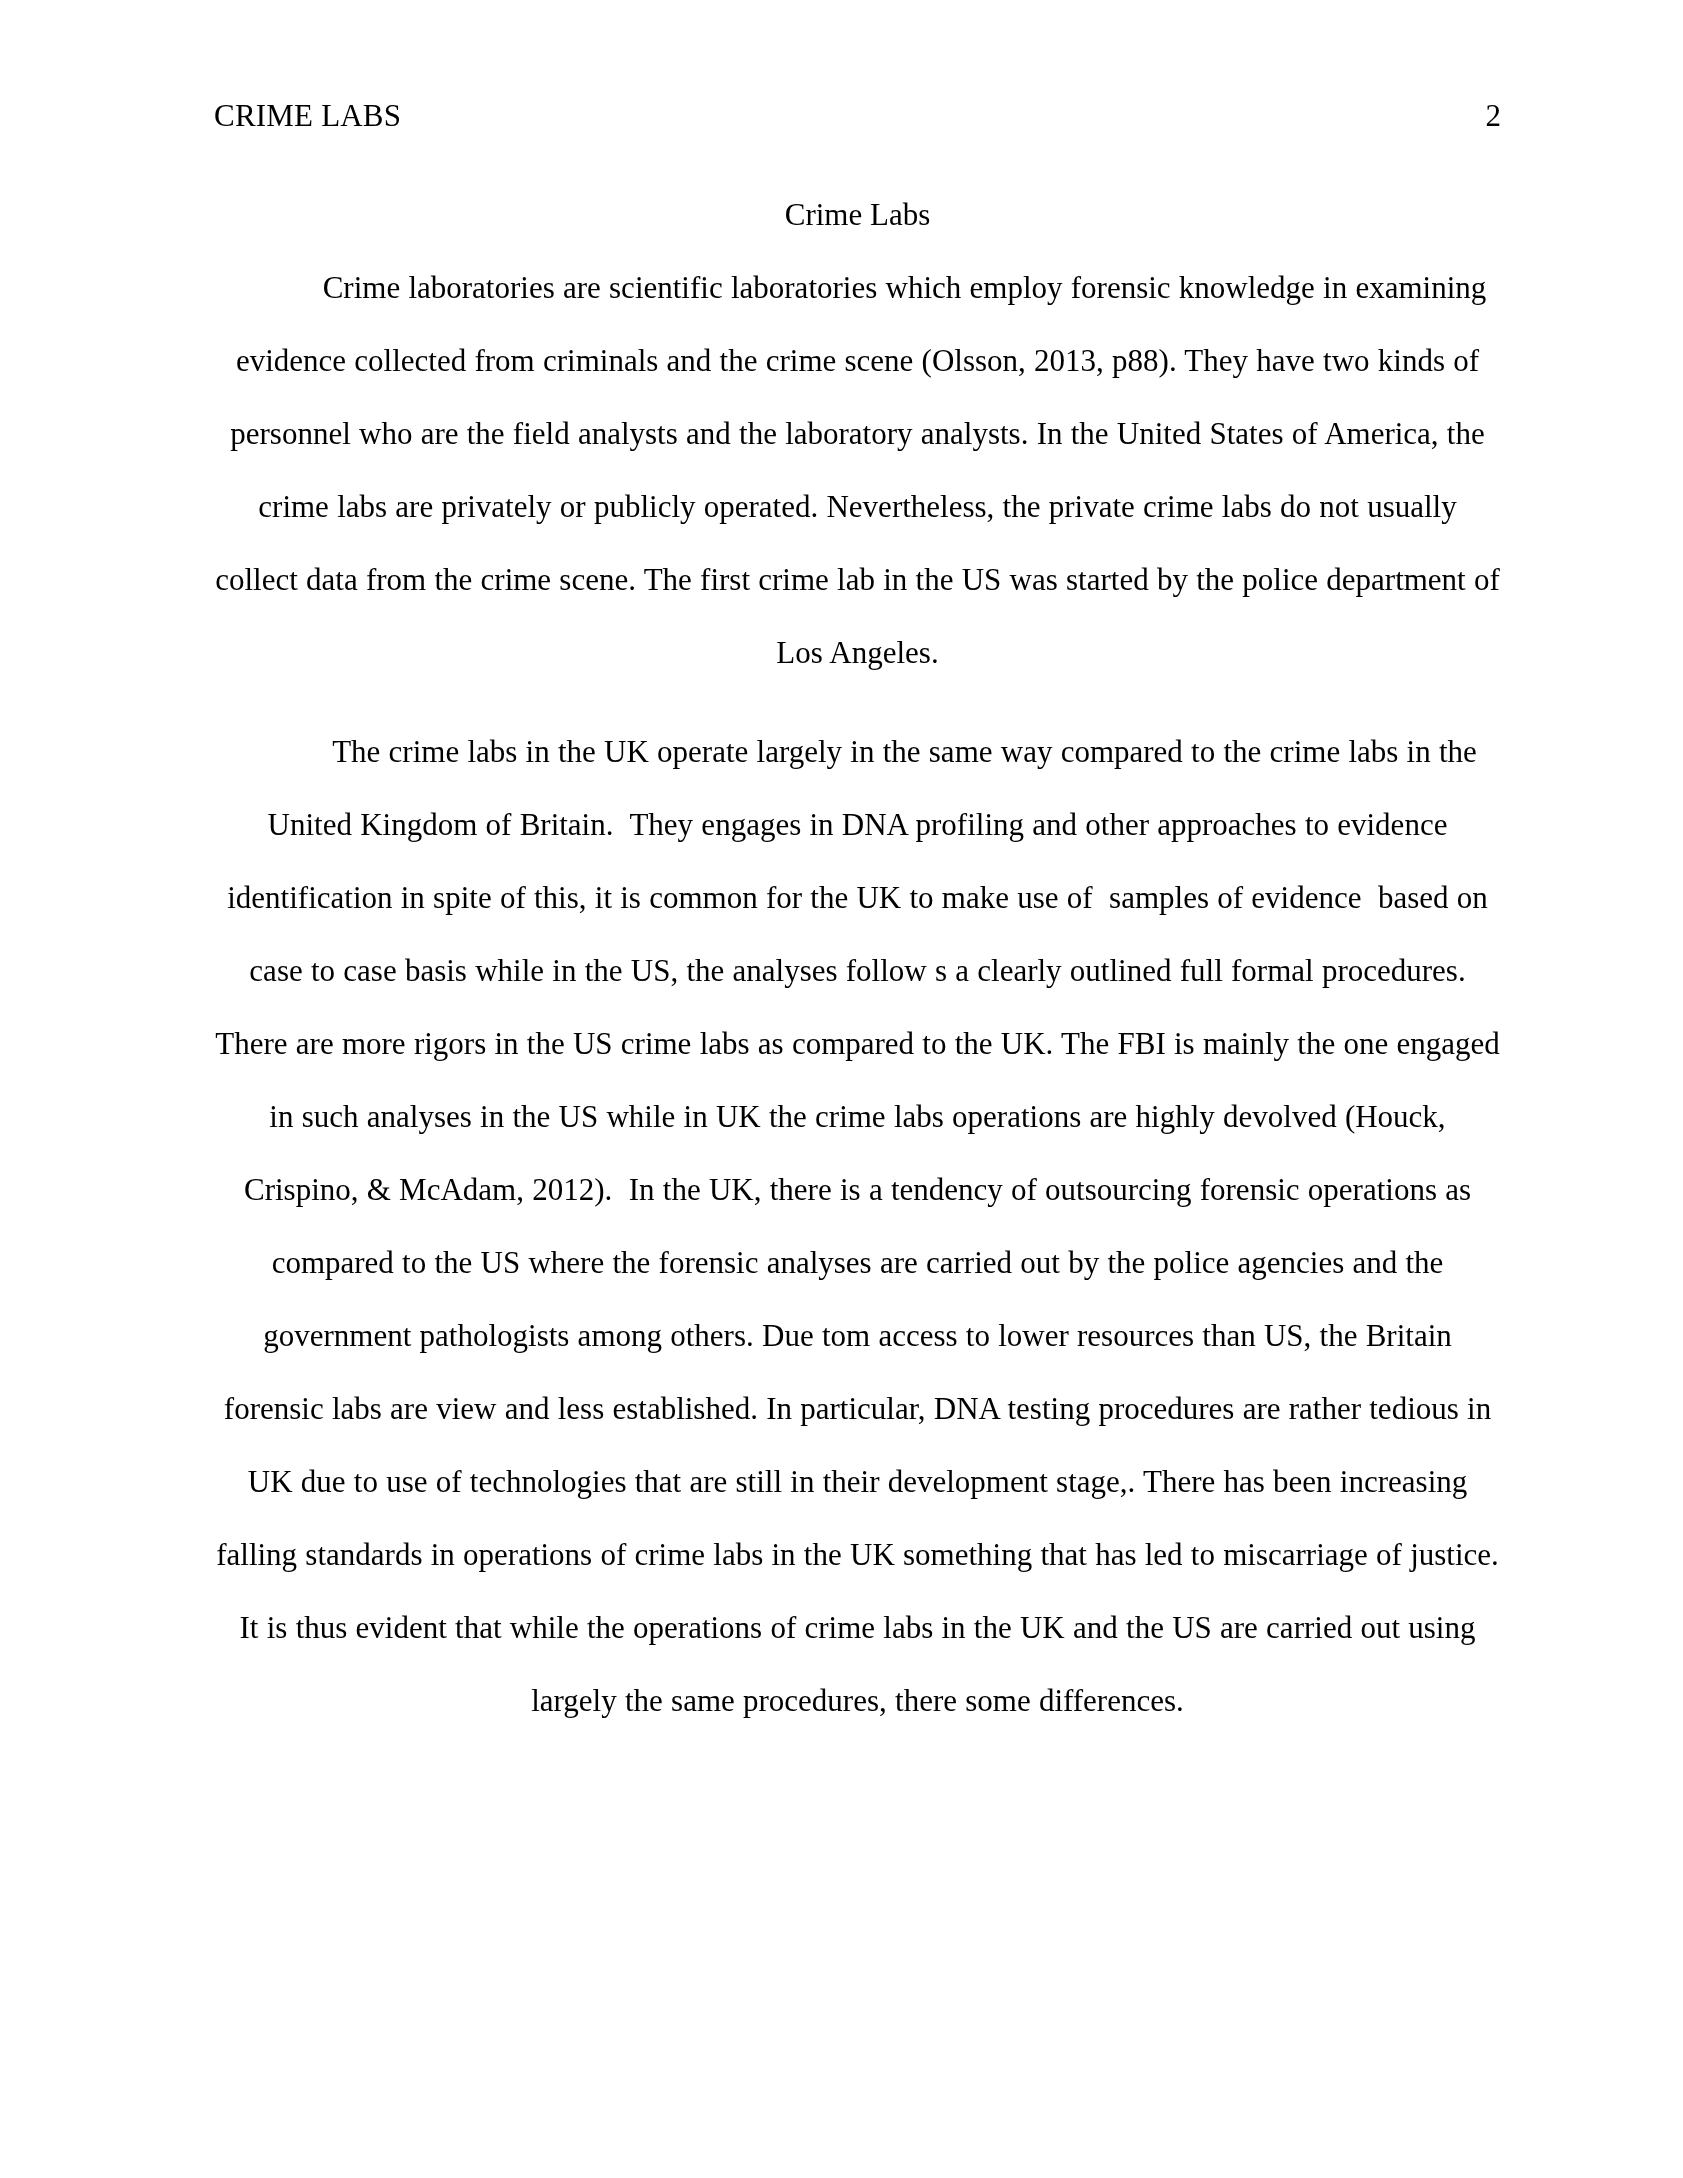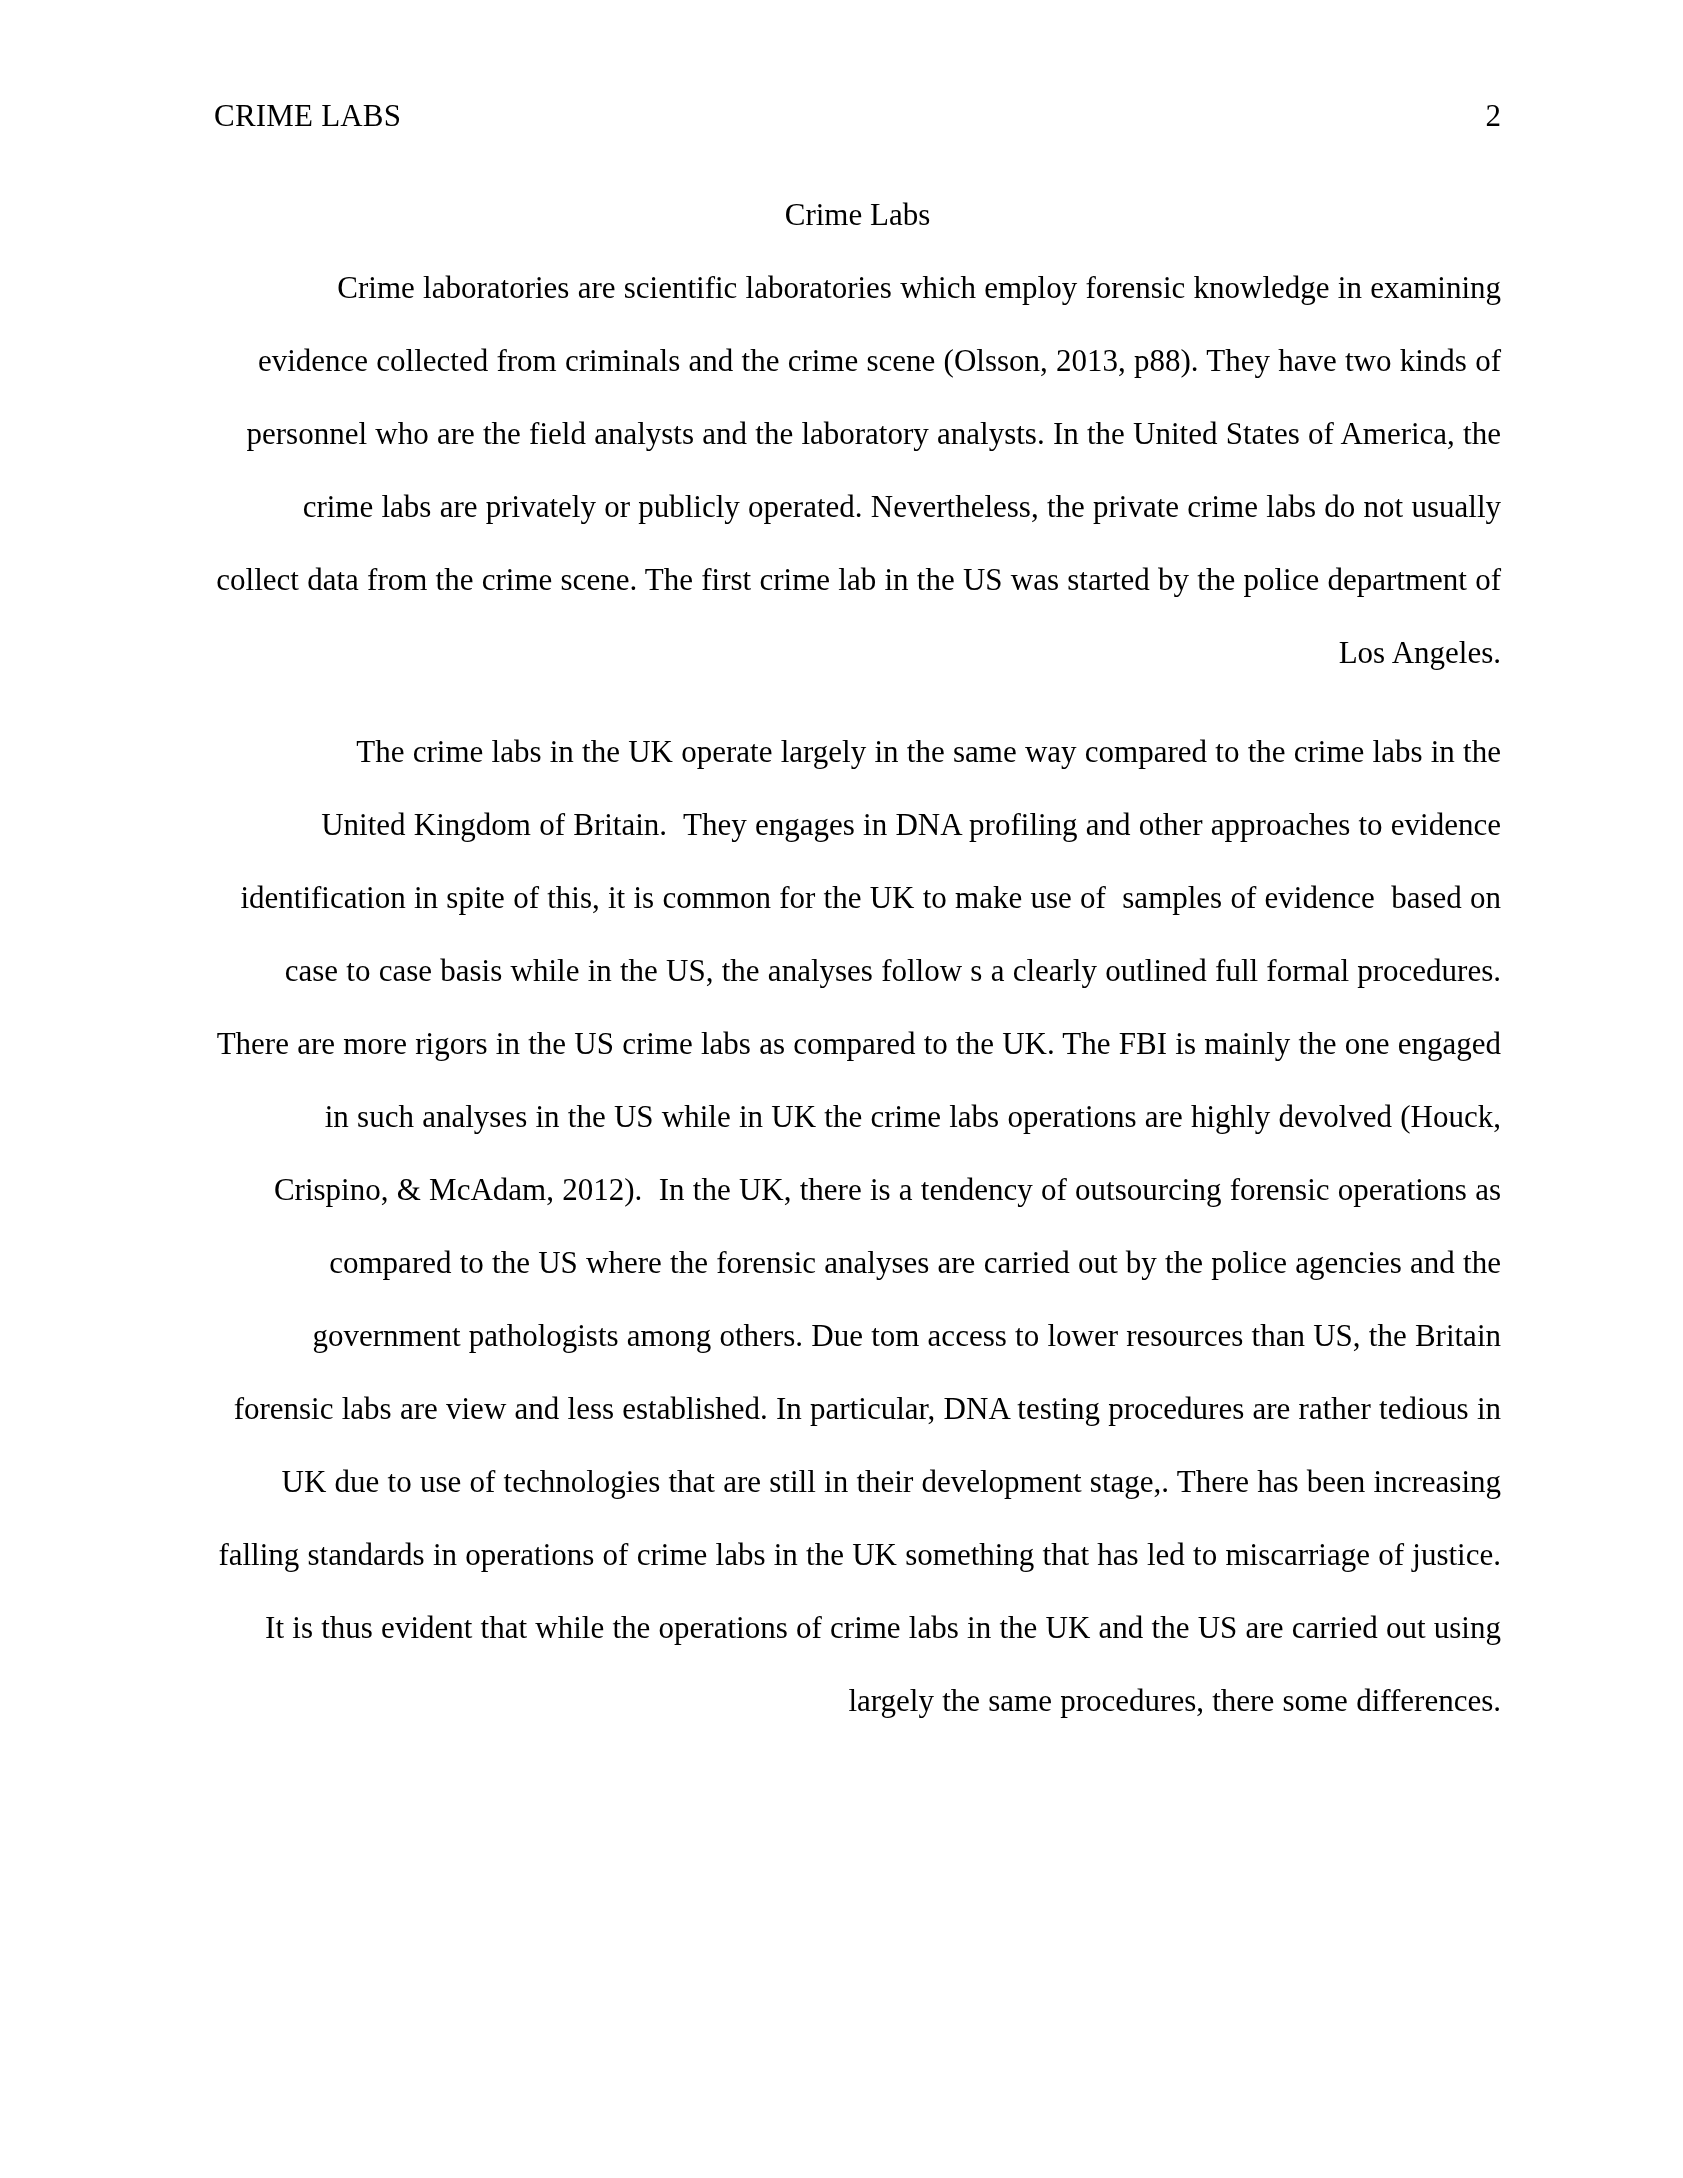--- a/index.html
+++ b/index.html
@@ -61,21 +61,21 @@
     text-align: center;
     font-size: 31px;
     line-height: 73px;
     margin: 0 0 0 0;
     font-weight: normal;
   }
 
   .para {
     font-size: 31px;
     line-height: 73px;
-    text-align: right;
+    text-align: center;
     margin: 0;
     text-indent: 94px;
     white-space: pre-wrap;
     word-spacing: 0.5px;
     hyphens: none;
   }
   .para + .para {
     margin-top: 26px;
   }
 </style>

